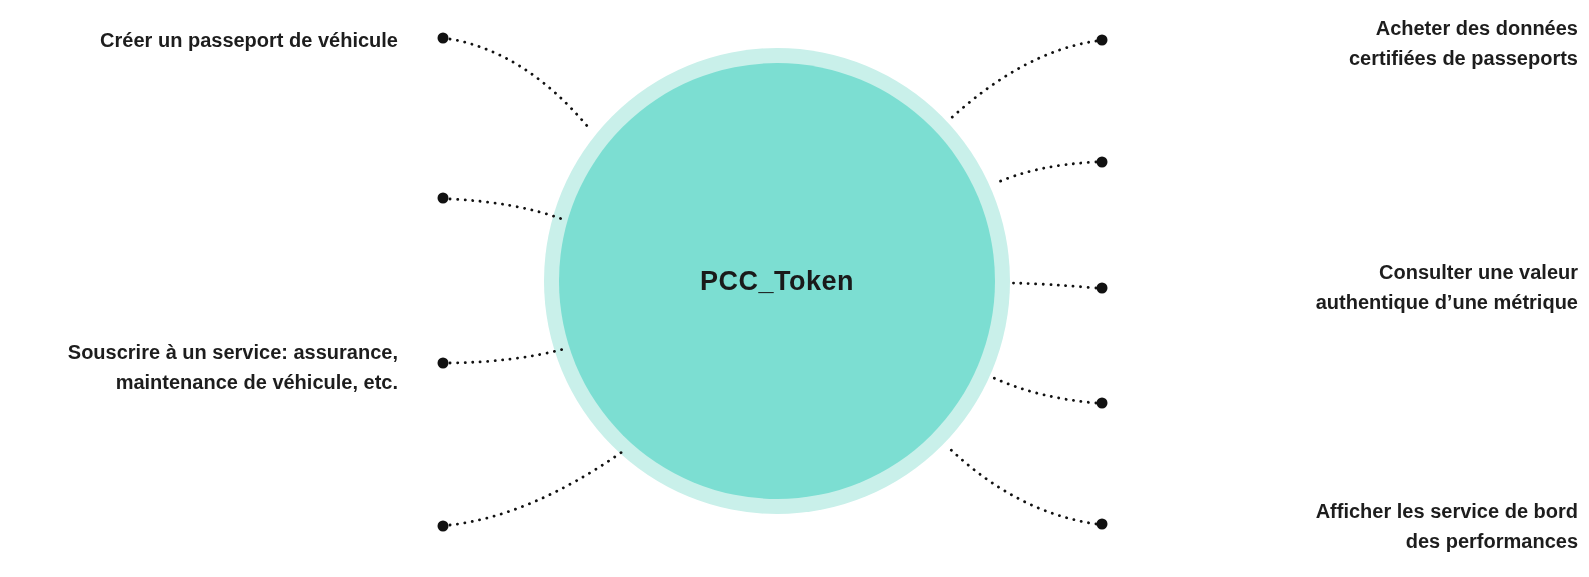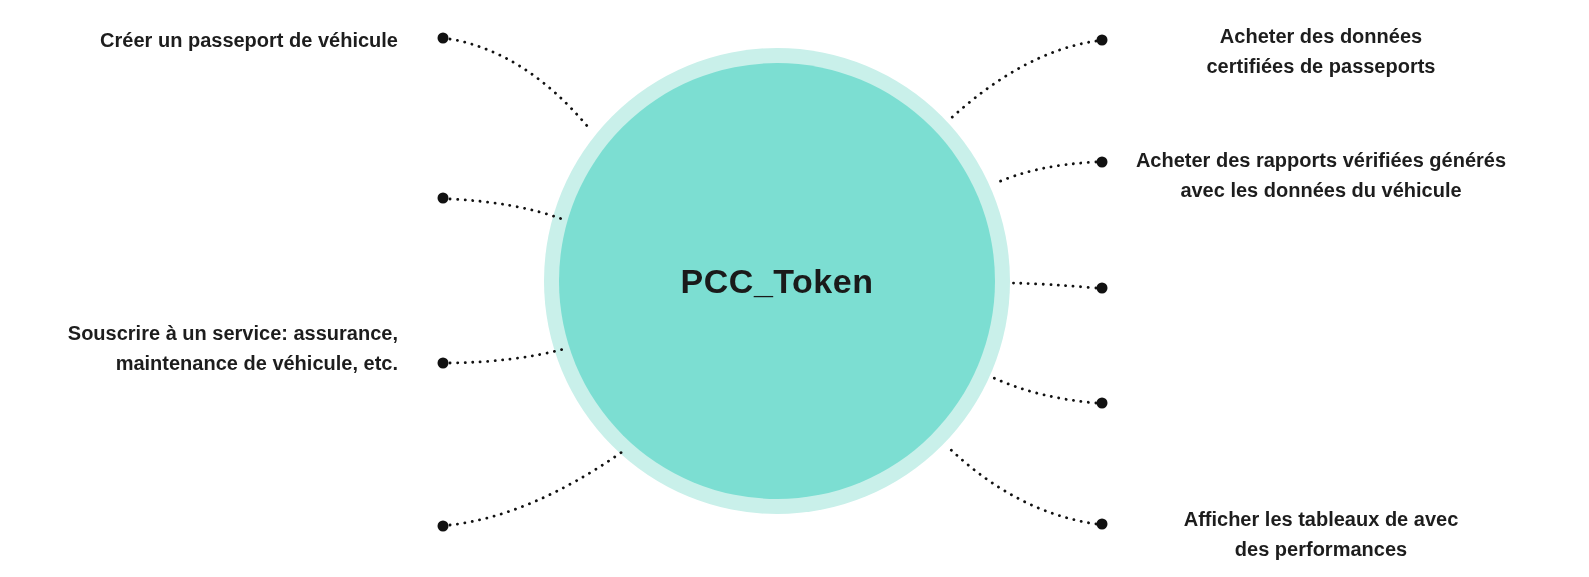--- a/index.html
+++ b/index.html
@@ -19,26 +19,26 @@
   .label {
     position: absolute;
     font-size: 20px;
     font-weight: 700;
     line-height: 30px;
     color: #1d1d1d;
     white-space: pre-line;
     transform: translateY(-50%);
   }
   .label.left-side  { left: 28px;  width: 370px;  text-align: right; }
-  .label.right-side { left: 1106px; width: 430px; text-align: center; margin-top: 8px; }
+  .label.right-side { left: 1148px; width: 430px; text-align: right; }
   #center-label {
     position: absolute;
     left: 777px; top: 281px;
     transform: translate(-50%, -50%);
-    font-size: 34px;
+    font-size: 27px;
     font-weight: 700;
     color: #1a1a1a;
     letter-spacing: 0.5px;
   }
   .connector {
     fill: none;
     stroke-width: 2.8;
     stroke-linecap: round;
     stroke-dasharray: 0.1 7.4;
   }
@@ -72,23 +72,23 @@
     <circle cx="1102" cy="40" r="5.5" fill="#111111"></circle>
     <circle cx="1102" cy="162" r="5.5" fill="#111111"></circle>
     <circle cx="1102" cy="288" r="5.5" fill="#111111"></circle>
     <circle cx="1102" cy="403" r="5.5" fill="#111111"></circle>
     <circle cx="1102" cy="524" r="5.5" fill="#111111"></circle>
   </svg>
 
   <div id="center-label">PCC_Token</div>
 
   <div class="label left-side" style="top:40px">Créer un passeport de véhicule</div>
-  <div class="label left-side" style="top:348px">Souscrire à un service: assurance,
+  <div class="label left-side" style="top:367px">Souscrire à un service: assurance,
 maintenance de véhicule, etc.</div>
 
   <div class="label right-side" style="top:43px">Acheter des données
 certifiées de passeports</div>
-  <div class="label right-side" style="top:167px">Acheter des rapports vérifiées générés
-avec les données du véhicule</div>
-  <div class="label right-side" style="top:526px">Afficher les tableaux de avec
+  <div class="label right-side" style="top:287px">Consulter une valeur
+authentique d’une métrique</div>
+  <div class="label right-side" style="top:526px">Afficher les service de bord
 des performances</div>
 
 </div>
 
 </body></html>

